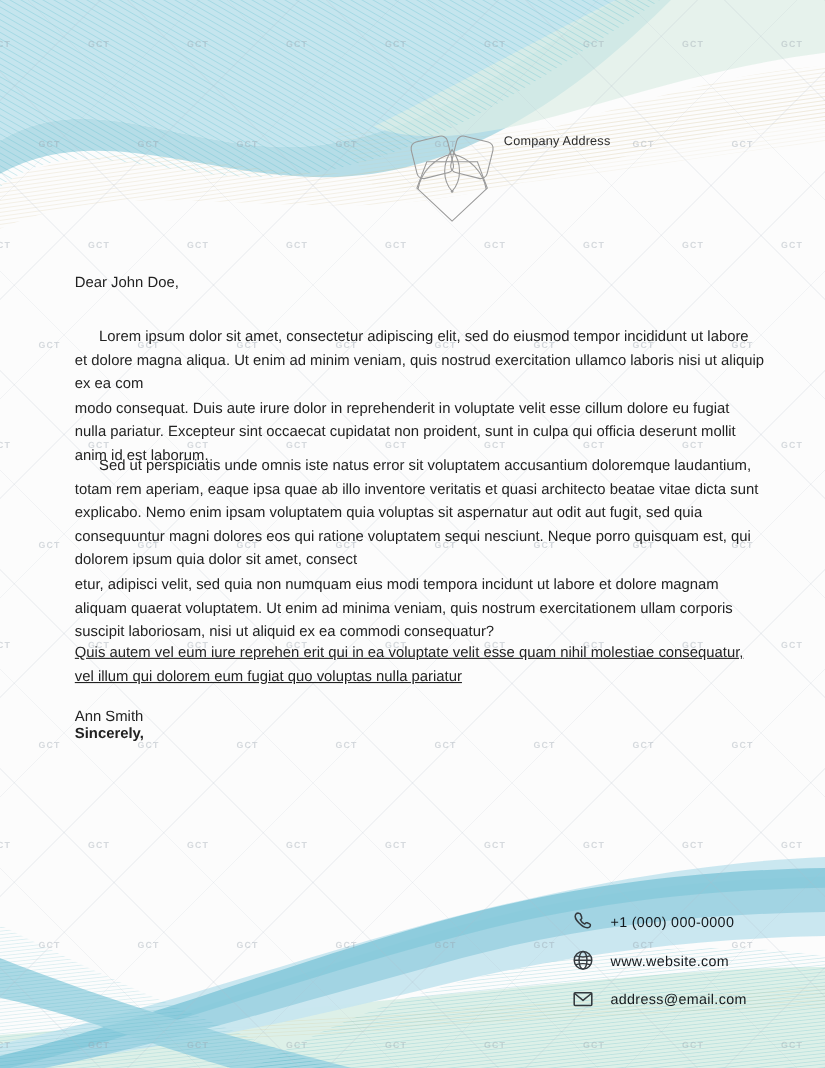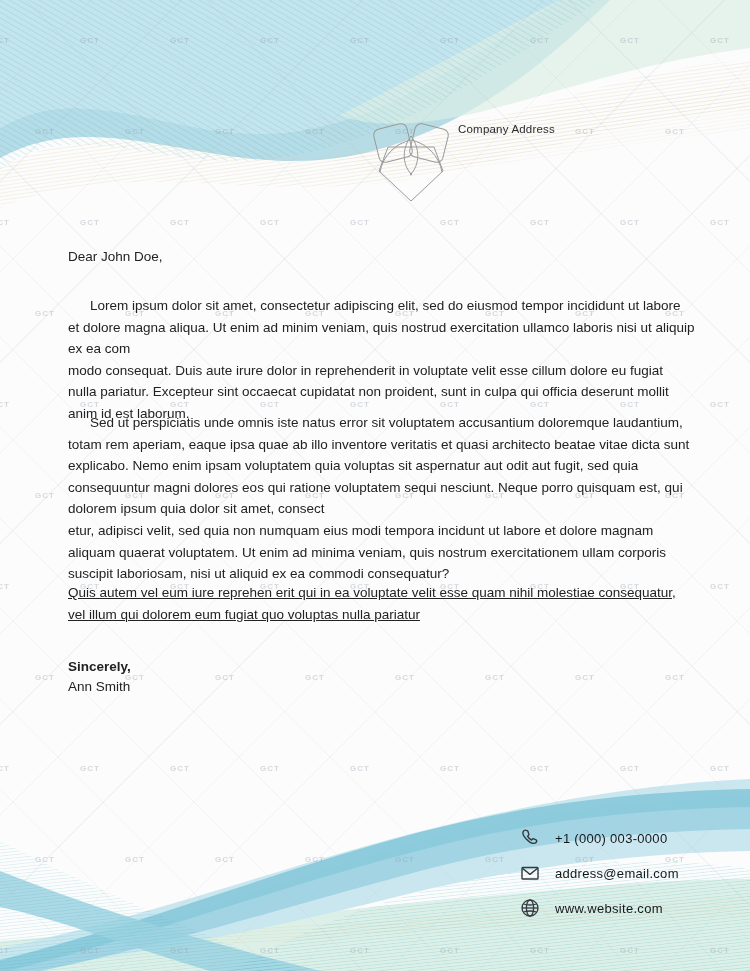--- a/index.html
+++ b/index.html
@@ -48,21 +48,21 @@
   .letter p{
     position:absolute;left:68px;width:627px;margin:0;
     font-size:13.5px;line-height:21.6px;color:#222;
     white-space:pre-line;z-index:2;
   }
   .greeting{top:246px;}
   .para1{top:295px;text-indent:22px;}
   .para2{top:412px;text-indent:22px;}
   .para3{top:582px;text-decoration:underline;}
   .closing{top:656px;font-weight:bold;}
-  .signature{top:676px;}
+  .signature{top:640px;}
   
   .contacts{position:absolute;left:518px;top:826px;z-index:3;}
   .contact-row{display:flex;align-items:center;height:24px;margin-bottom:11px;}
   .contact-icon{width:24px;display:flex;justify-content:center;align-items:center;flex:none;}
   .contact-label{margin-left:13px;font-size:13px;letter-spacing:.3px;color:#14181c;white-space:nowrap;}
   svg{display:block;}
 </style>
 </head>
 <body>
 
@@ -230,40 +230,40 @@
 
   <div class="contacts">
 
 
     <div class="contact-row">
       <span class="contact-icon">
         <svg width="22" height="22" viewBox="0 0 22 22" fill="none" stroke="#33393e" stroke-width="1.4" stroke-linecap="round" stroke-linejoin="round">
           <path d="M7.2,3.2 C6.3,3 4.8,3.4 4.2,4.6 C3.4,6.3 4.6,9.2 7.2,11.9 C9.8,14.6 12.9,16.4 14.8,16.4 C16.2,16.4 17.4,15.6 17.7,14.5 C17.9,13.8 17.6,13.2 17,12.9 L14.8,11.9 C14.2,11.7 13.6,11.8 13.2,12.3 L12.6,13 C11.2,12.4 9.2,10.5 8.6,9.1 L9.4,8.5 C9.9,8.1 10,7.4 9.8,6.9 L8.9,4.3 C8.7,3.8 8,3.3 7.2,3.2 Z"></path>
         </svg>
       </span>
-      <span class="contact-label">+1 (000) 003-0000</span>
-    </div>
-
-    <div class="contact-row">
-      <span class="contact-icon">
-        <svg width="22" height="22" viewBox="0 0 22 22" fill="none" stroke="#33393e" stroke-width="1.4" stroke-linejoin="round">
-          <rect x="3" y="5.5" width="16" height="11.5" rx="0.8"></rect>
-          <path d="M3.4,6.2 L11,12.4 L18.6,6.2"></path>
-        </svg>
-      </span>
-      <span class="contact-label">address@email.com</span>
+      <span class="contact-label">+1 (000) 000-0000</span>
     </div>
 
     <div class="contact-row">
       <span class="contact-icon">
         <svg width="22" height="22" viewBox="0 0 22 22" fill="none" stroke="#33393e" stroke-width="1.3">
           <circle cx="11" cy="11" r="8"></circle>
           <ellipse cx="11" cy="11" rx="3.6" ry="8"></ellipse>
           <line x1="3" y1="11" x2="19" y2="11"></line>
           <path d="M4.4,7 Q11,9 17.6,7"></path>
           <path d="M4.4,15 Q11,13 17.6,15"></path>
         </svg>
       </span>
       <span class="contact-label">www.website.com</span>
     </div>
 
+    <div class="contact-row">
+      <span class="contact-icon">
+        <svg width="22" height="22" viewBox="0 0 22 22" fill="none" stroke="#33393e" stroke-width="1.4" stroke-linejoin="round">
+          <rect x="3" y="5.5" width="16" height="11.5" rx="0.8"></rect>
+          <path d="M3.4,6.2 L11,12.4 L18.6,6.2"></path>
+        </svg>
+      </span>
+      <span class="contact-label">address@email.com</span>
+    </div>
+
   </div>
 </div>
 
 </body></html>

